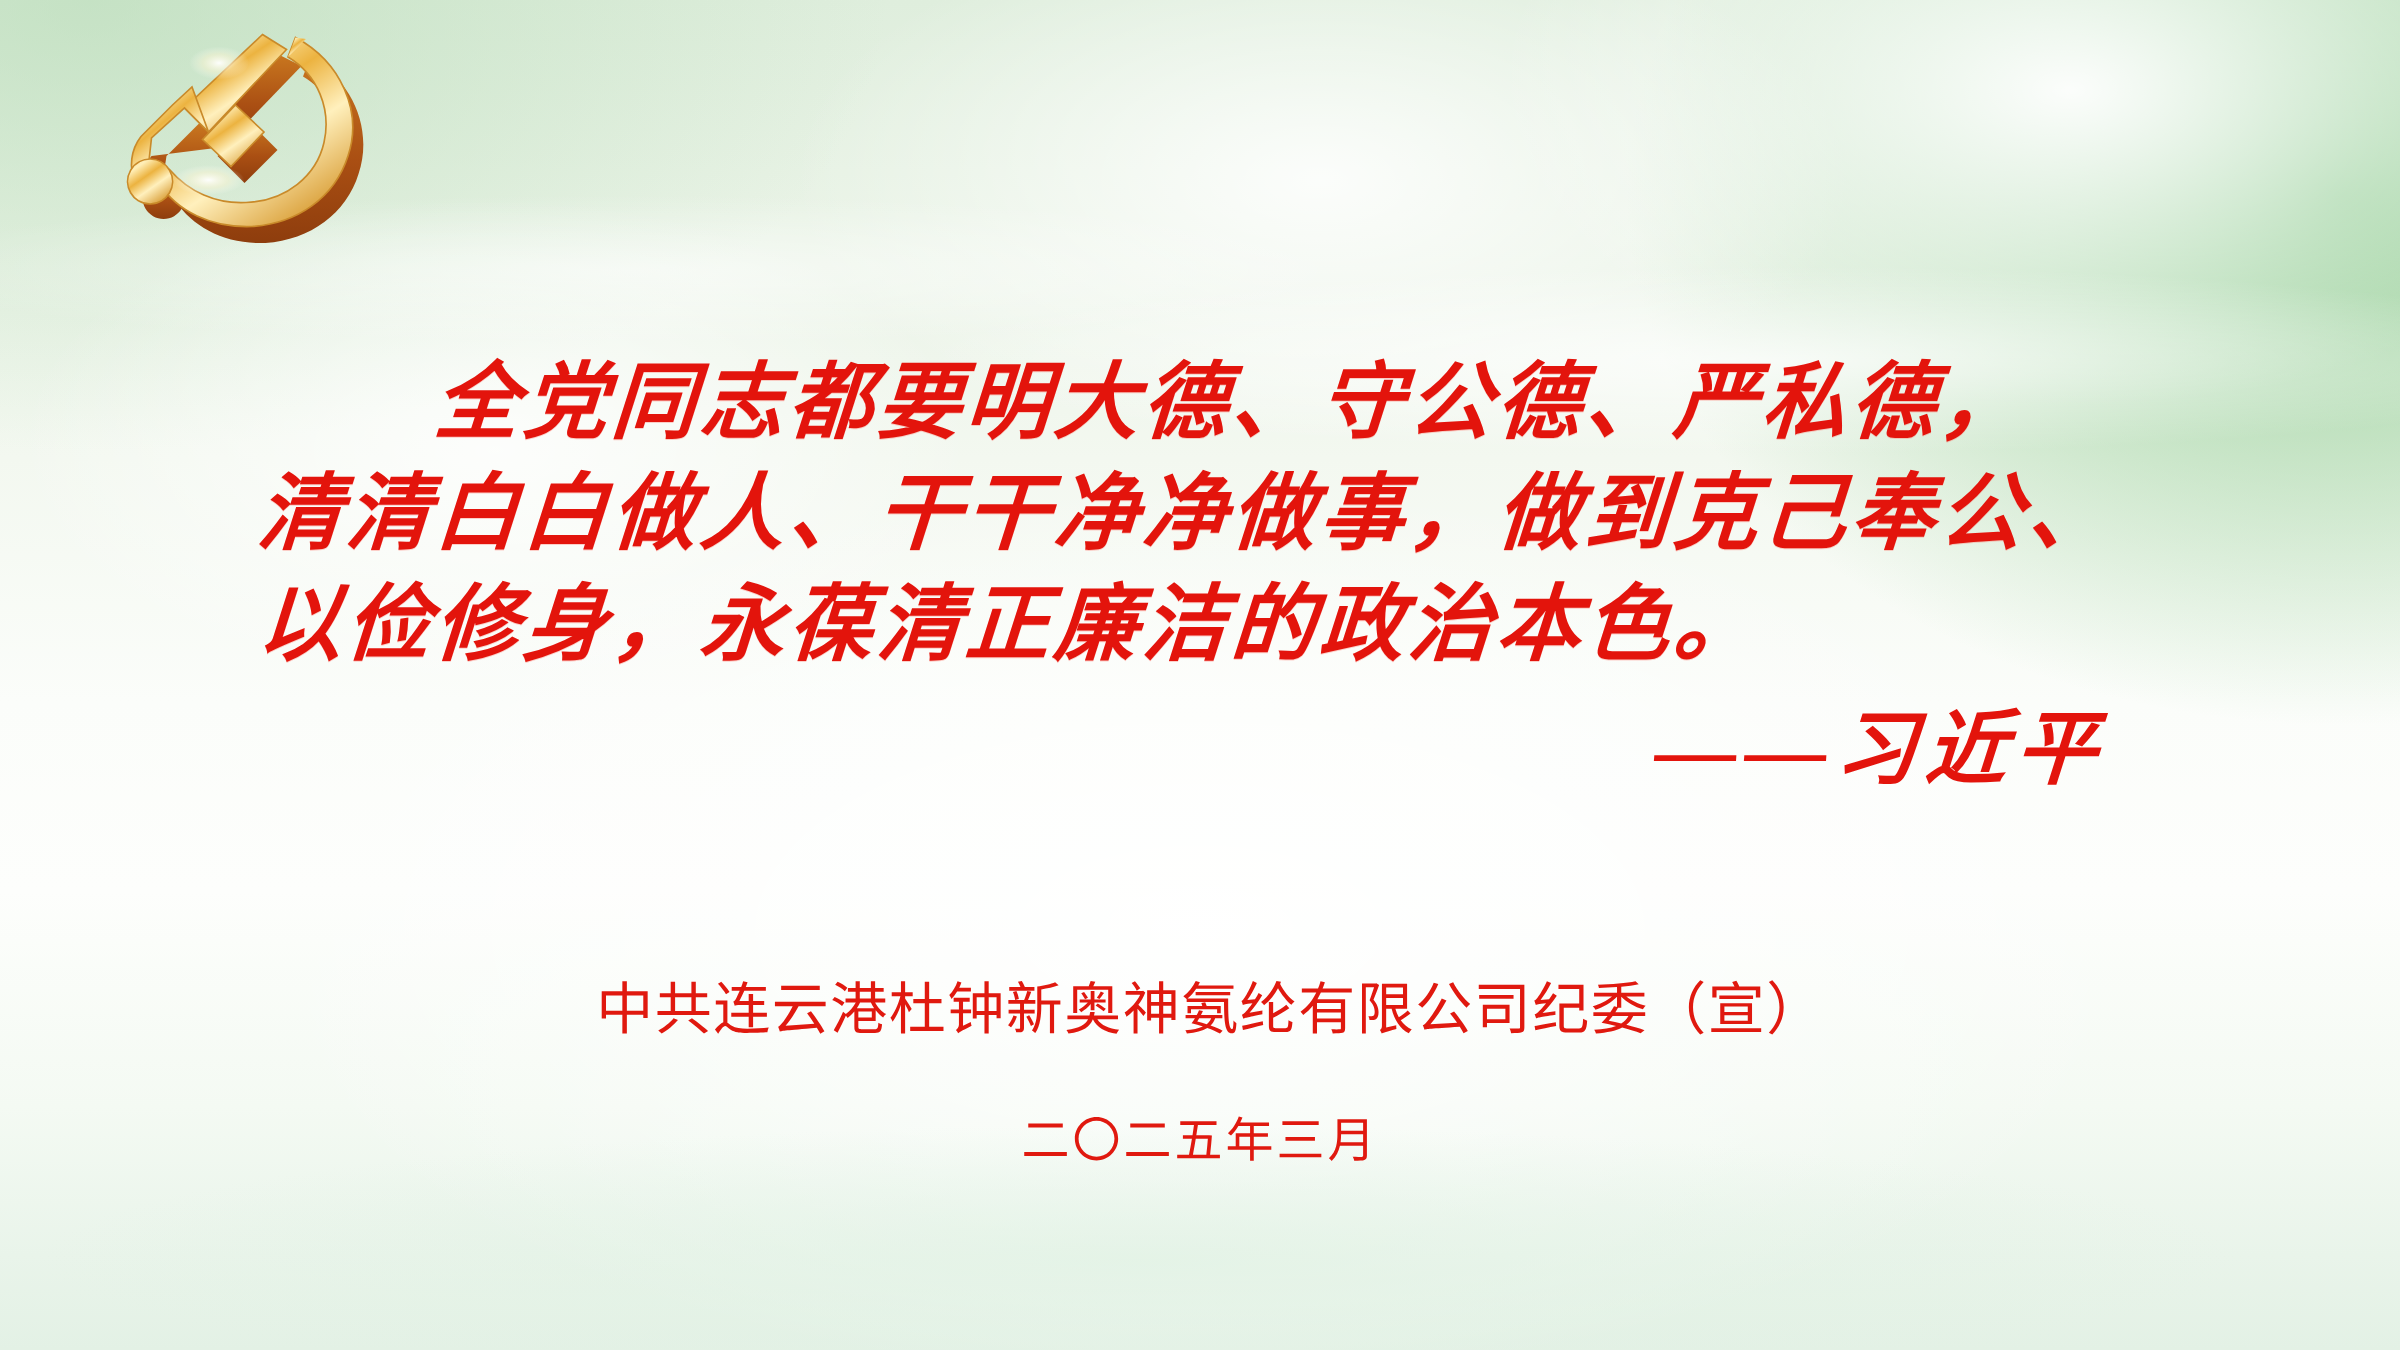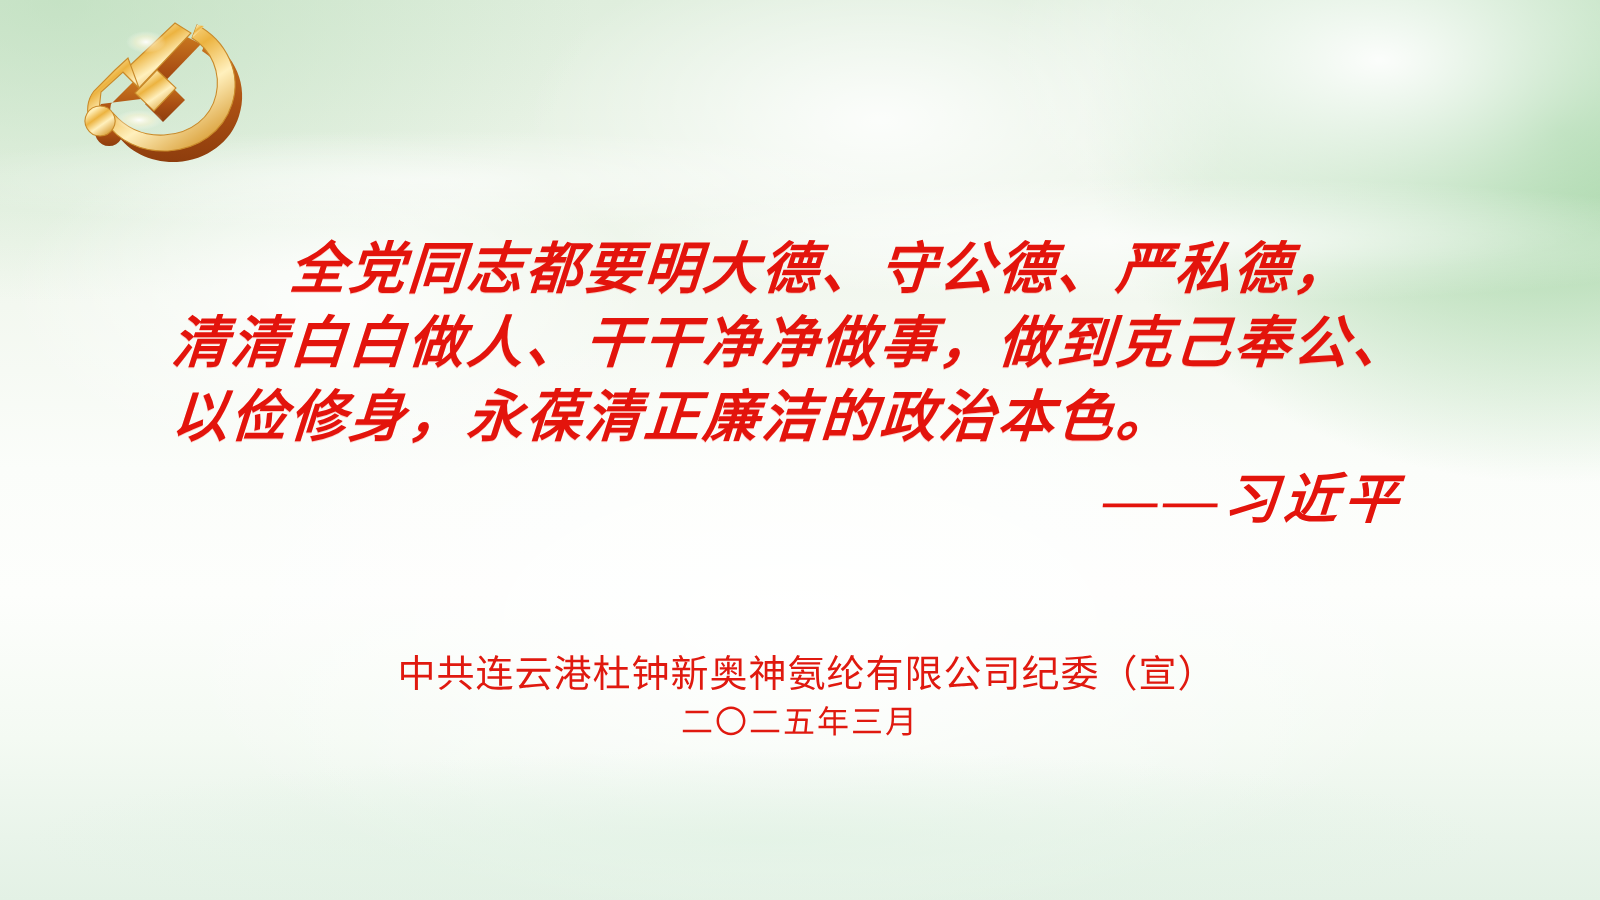--- a/index.html
+++ b/index.html
@@ -110,20 +110,21 @@
   .footer-org {
     color: #e0190f;
     font-family: "Liberation Sans", "DejaVu Sans", sans-serif;
     font-size: 38px;
     line-height: 52px;
     letter-spacing: 1px;
     white-space: nowrap;
     margin-left: 14px;
   }
   .footer-date {
+    margin-top: 38px;
     color: #e0190f;
     font-family: "Liberation Sans", "DejaVu Sans", sans-serif;
     font-size: 32px;
     line-height: 44px;
     letter-spacing: 2px;
     white-space: nowrap;
   }
 </style>
 </head>
 <body>

